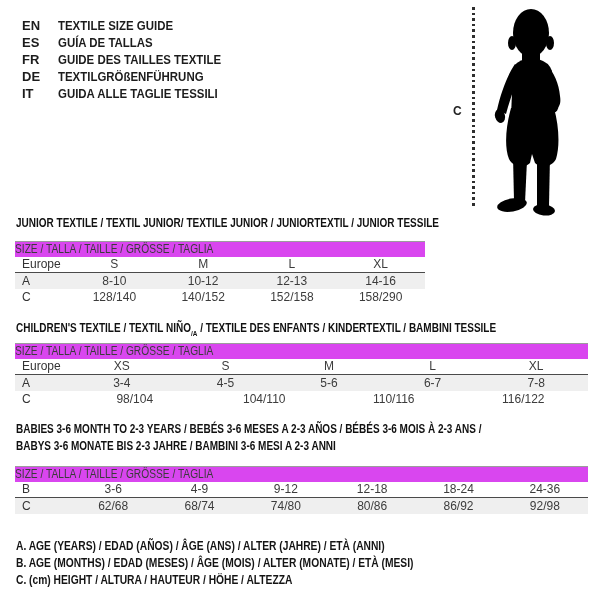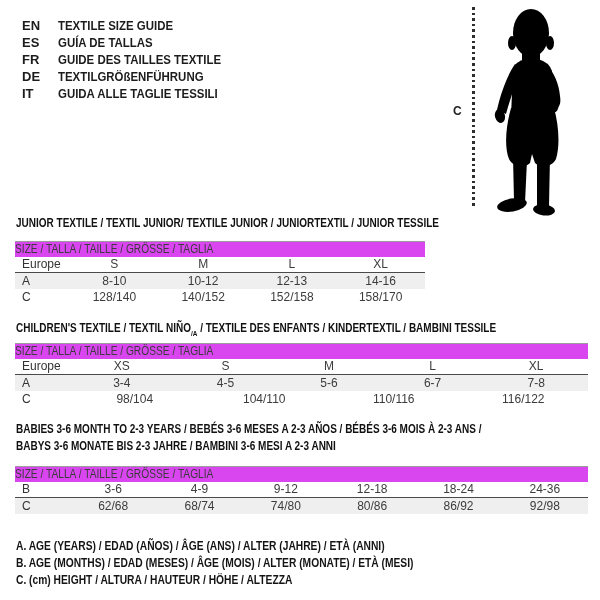--- a/index.html
+++ b/index.html
@@ -99,21 +99,21 @@
     <span class="tcell">8-10</span>
     <span class="tcell">10-12</span>
     <span class="tcell">12-13</span>
     <span class="tcell">14-16</span>
   </div>
   <div class="trow">
     <span class="tlbl">C</span>
     <span class="tcell">128/140</span>
     <span class="tcell">140/152</span>
     <span class="tcell">152/158</span>
-    <span class="tcell">158/170</span>
+    <span class="tcell">158/290</span>
   </div>
 </div>
 
 <div class="tbl-title" style="top:320px;"><span>CHILDREN'S TEXTILE / TEXTIL NIÑO</span><span class="sub">/A</span><span> / TEXTILE DES ENFANTS / KINDERTEXTIL / BAMBINI TESSILE</span></div>
 <div class="size-table" style="top:343px;width:573px;">
   <div class="tbl-head">
     <span>SIZE / TALLA / TAILLE / GRÖSSE / TAGLIA</span>
   </div>
   <div class="trow divider">
     <span class="tlbl">Europe</span>

